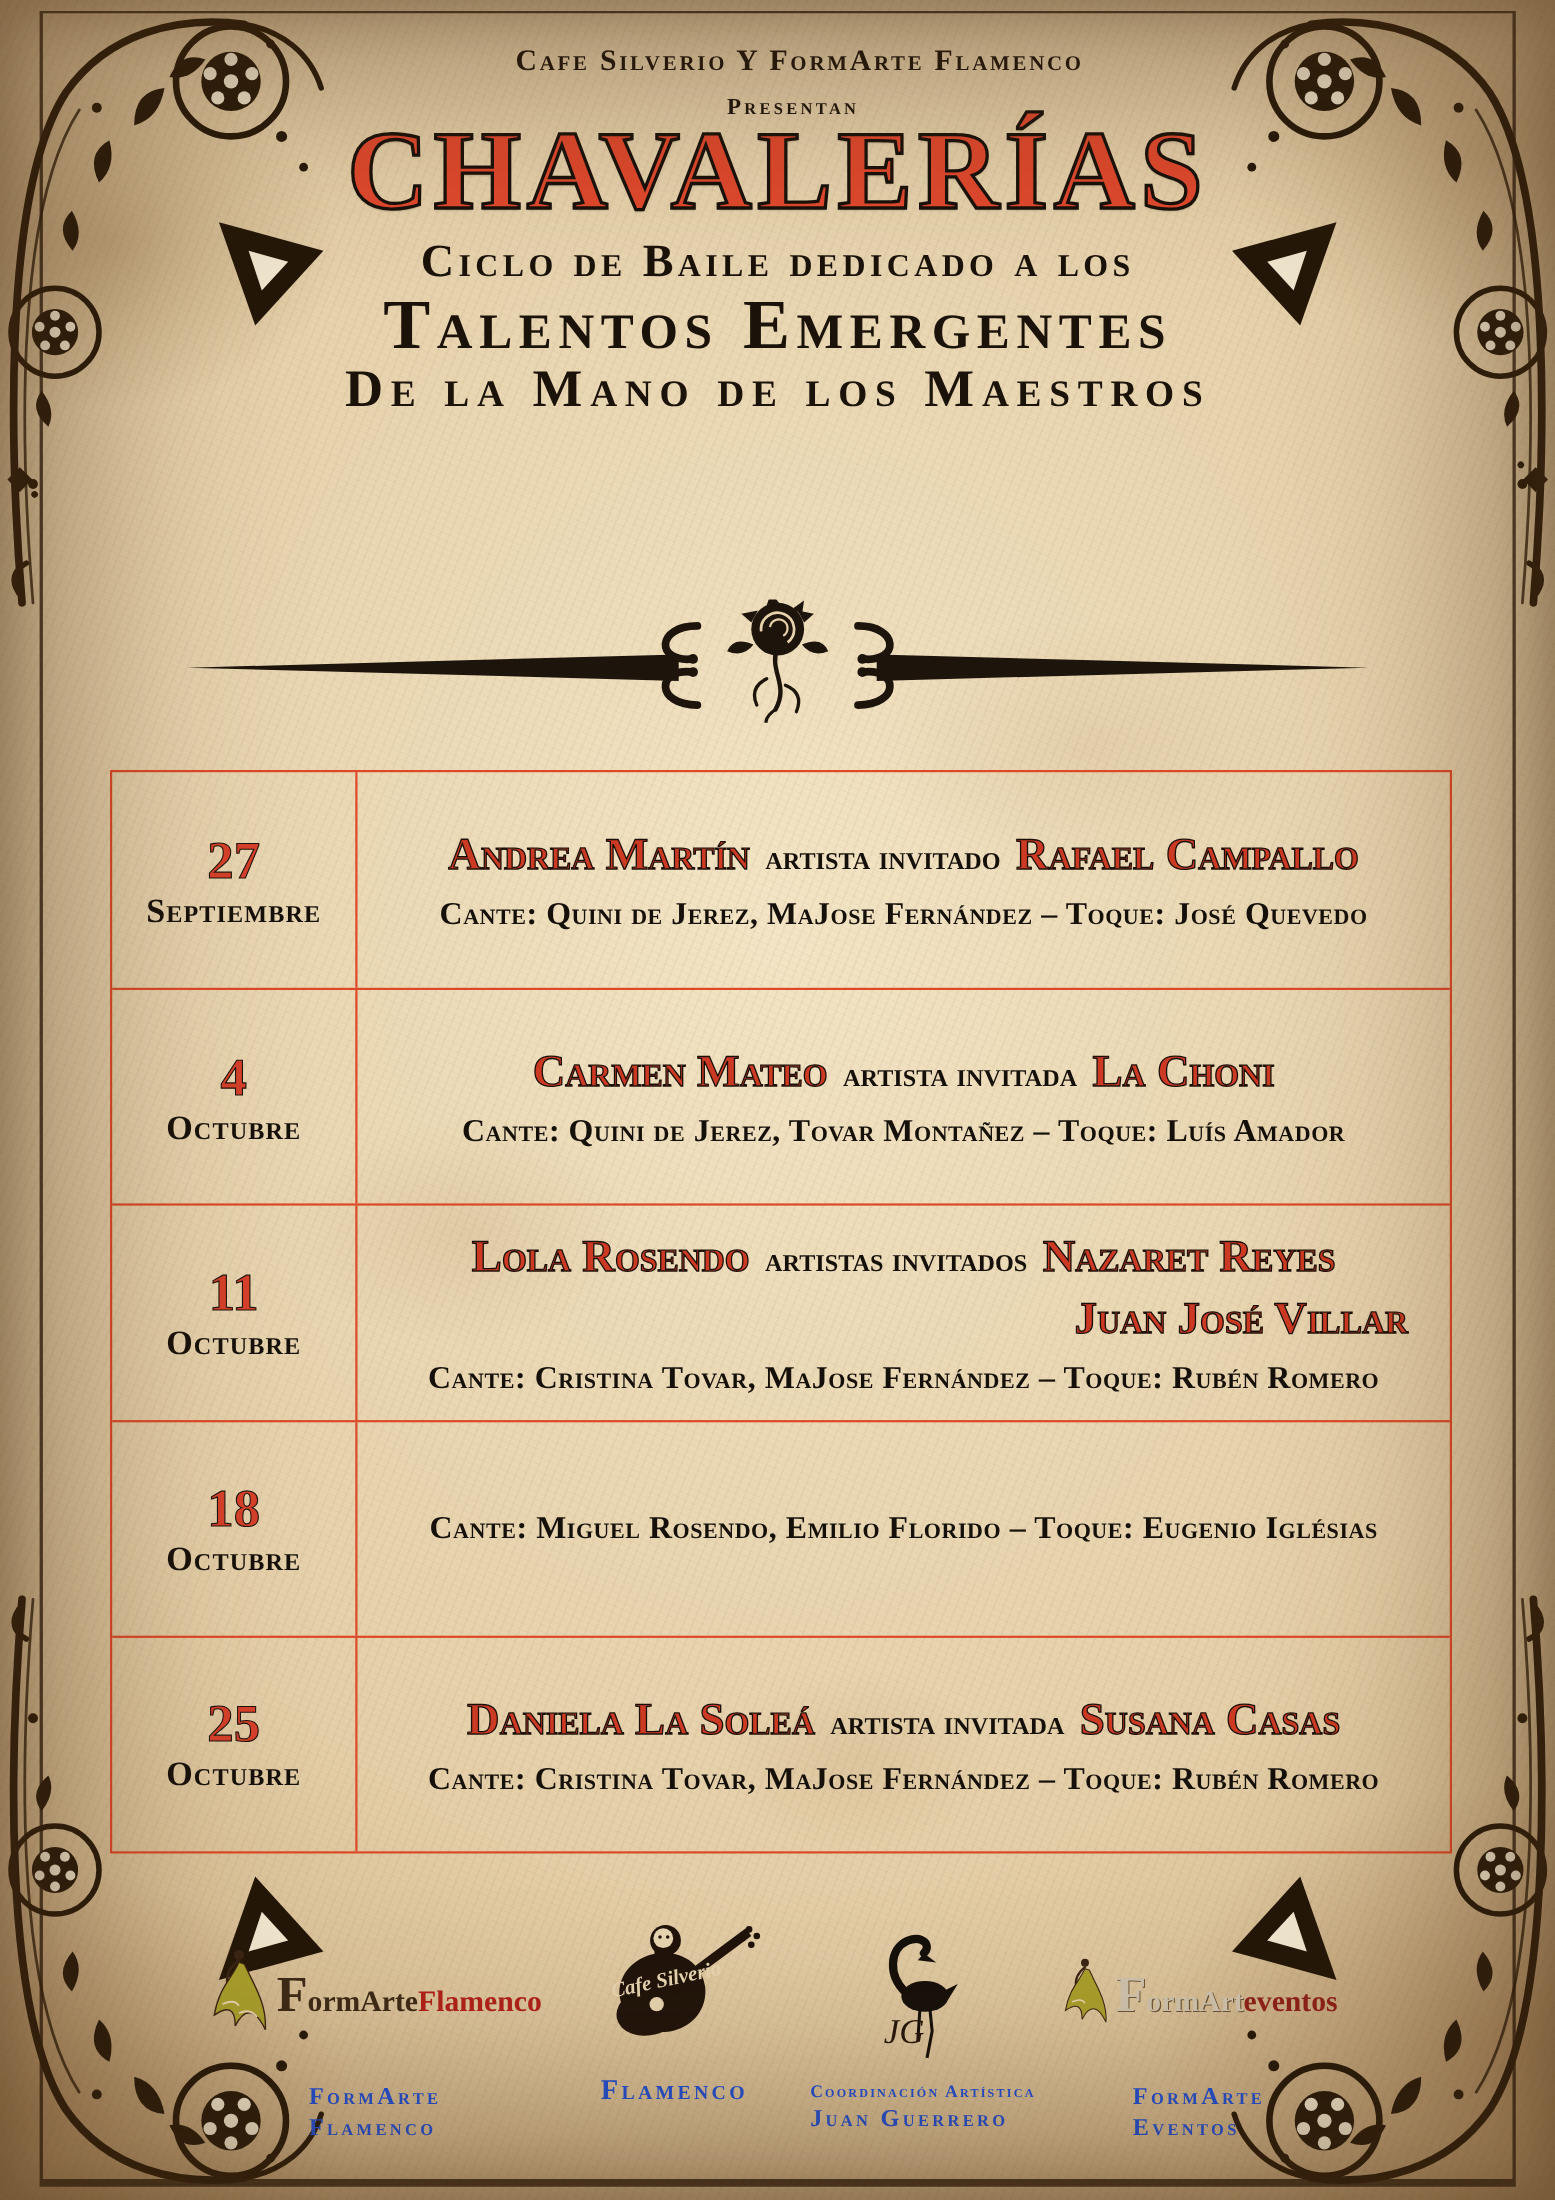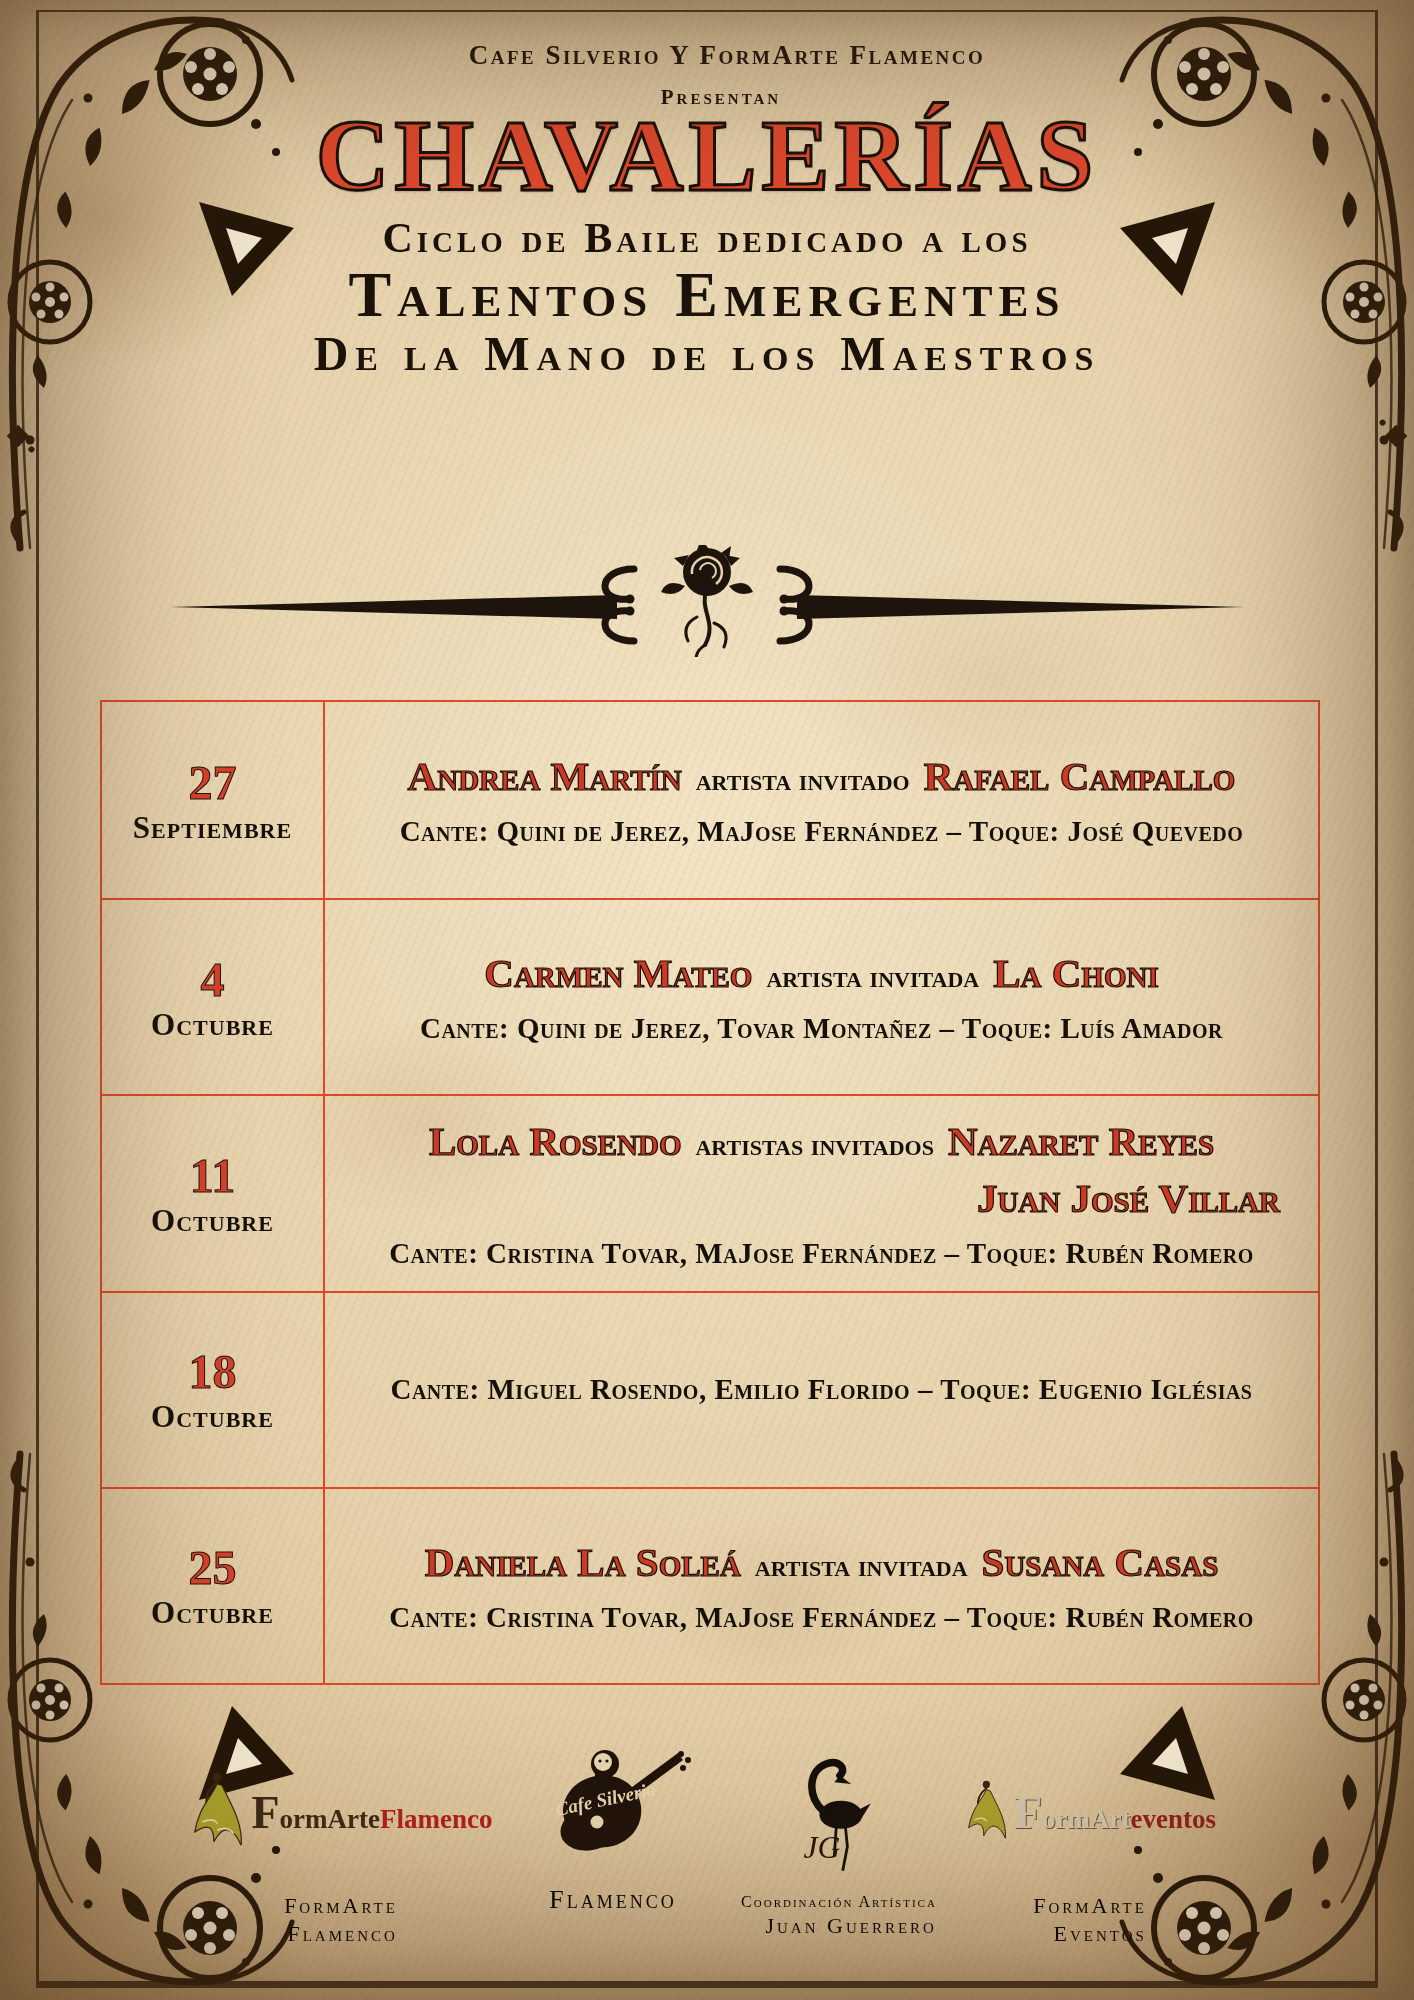--- a/index.html
+++ b/index.html
@@ -63,21 +63,21 @@
   .extra:empty{display:none;}
   .cante{font-size:29px;font-weight:bold;color:#16100a;letter-spacing:.5px;white-space:nowrap;}
 
   .footer{position:absolute;top:1742px;left:188px;width:1044px;display:flex;gap:18px;align-items:flex-start;}
   .logo-col{display:flex;flex-direction:column;align-items:center;}
   .logo-col.c1{flex:0 0 306px;}
   .logo-col.c2{flex:0 0 202px;}
   .logo-col.c3{flex:0 0 214px;}
   .logo-col.c4{flex:0 0 252px;}
   .logo-art{height:140px;display:flex;align-items:center;justify-content:center;gap:4px;}
-  .caption{margin-top:10px;text-align:right;font-weight:normal;color:#000000;letter-spacing:3px;
+  .caption{margin-top:10px;text-align:left;font-weight:bold;color:#1d4ed8;letter-spacing:3px;
     font-variant:small-caps;font-size:22px;line-height:1.25;}
   .caption .line{display:block;}
   .caption .line:empty{display:none;}
   .c2 .caption{font-size:26px;margin-top:2px;}
   .c3 .caption .line.small{font-size:16px;letter-spacing:2px;}
   .brand{font-weight:bold;color:#3c2917;white-space:nowrap;}
   .brand .init{font-size:46px;}
   .brand .rest{font-size:27px;}
   .brand .suffix{font-size:27px;color:#b02019;}
   .brand.pale .init,.brand.pale .rest{color:#cfc3ae;text-shadow:1px 1px 0 #6b5336;}

